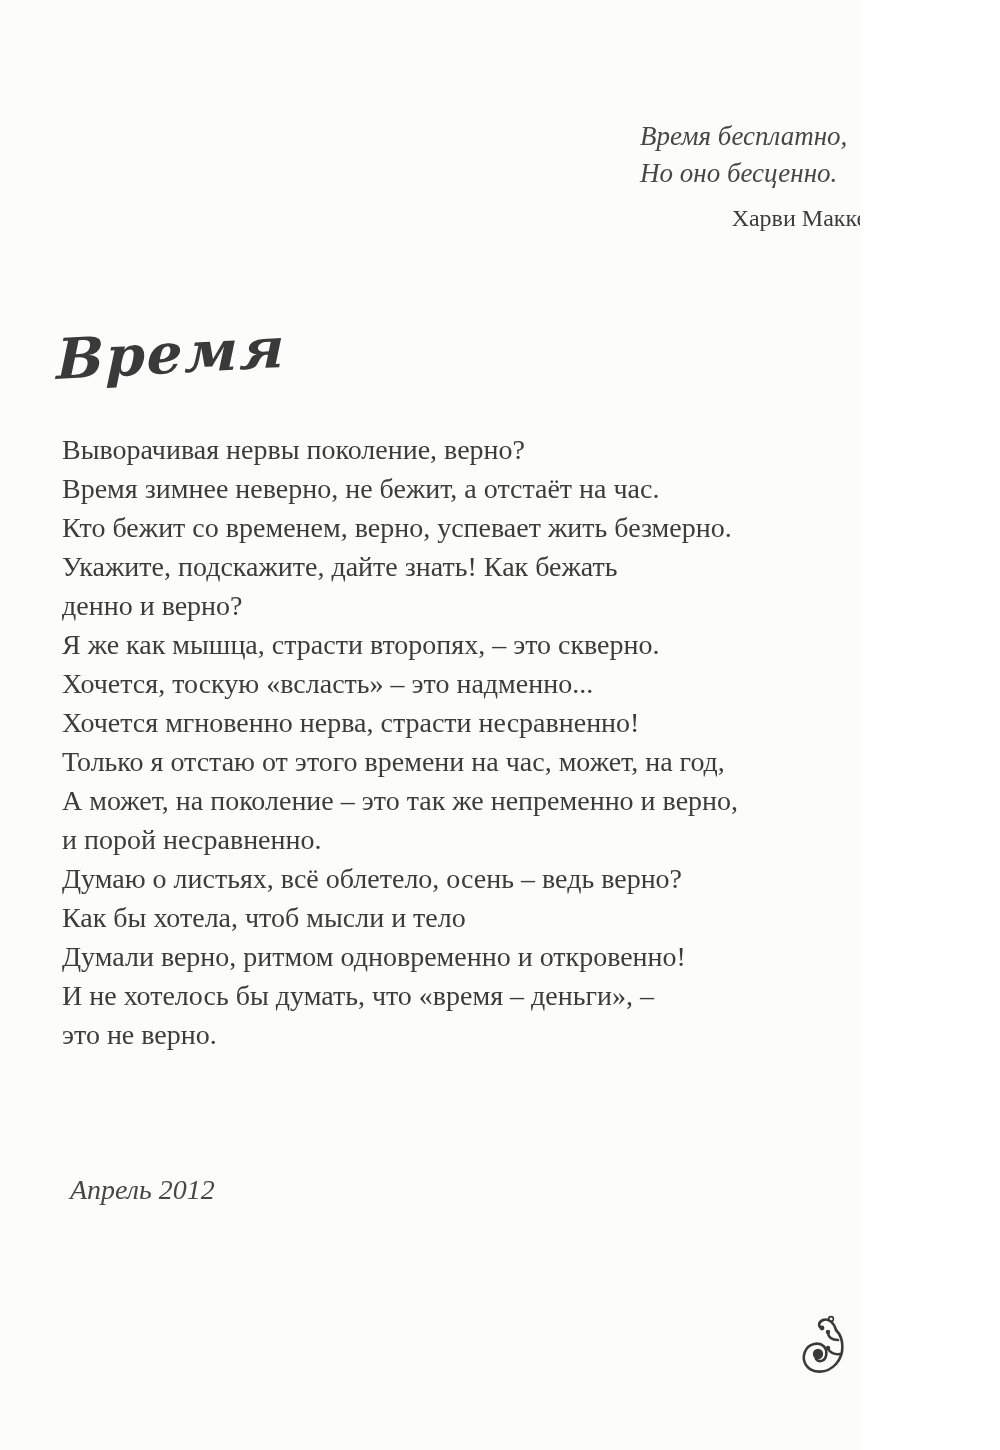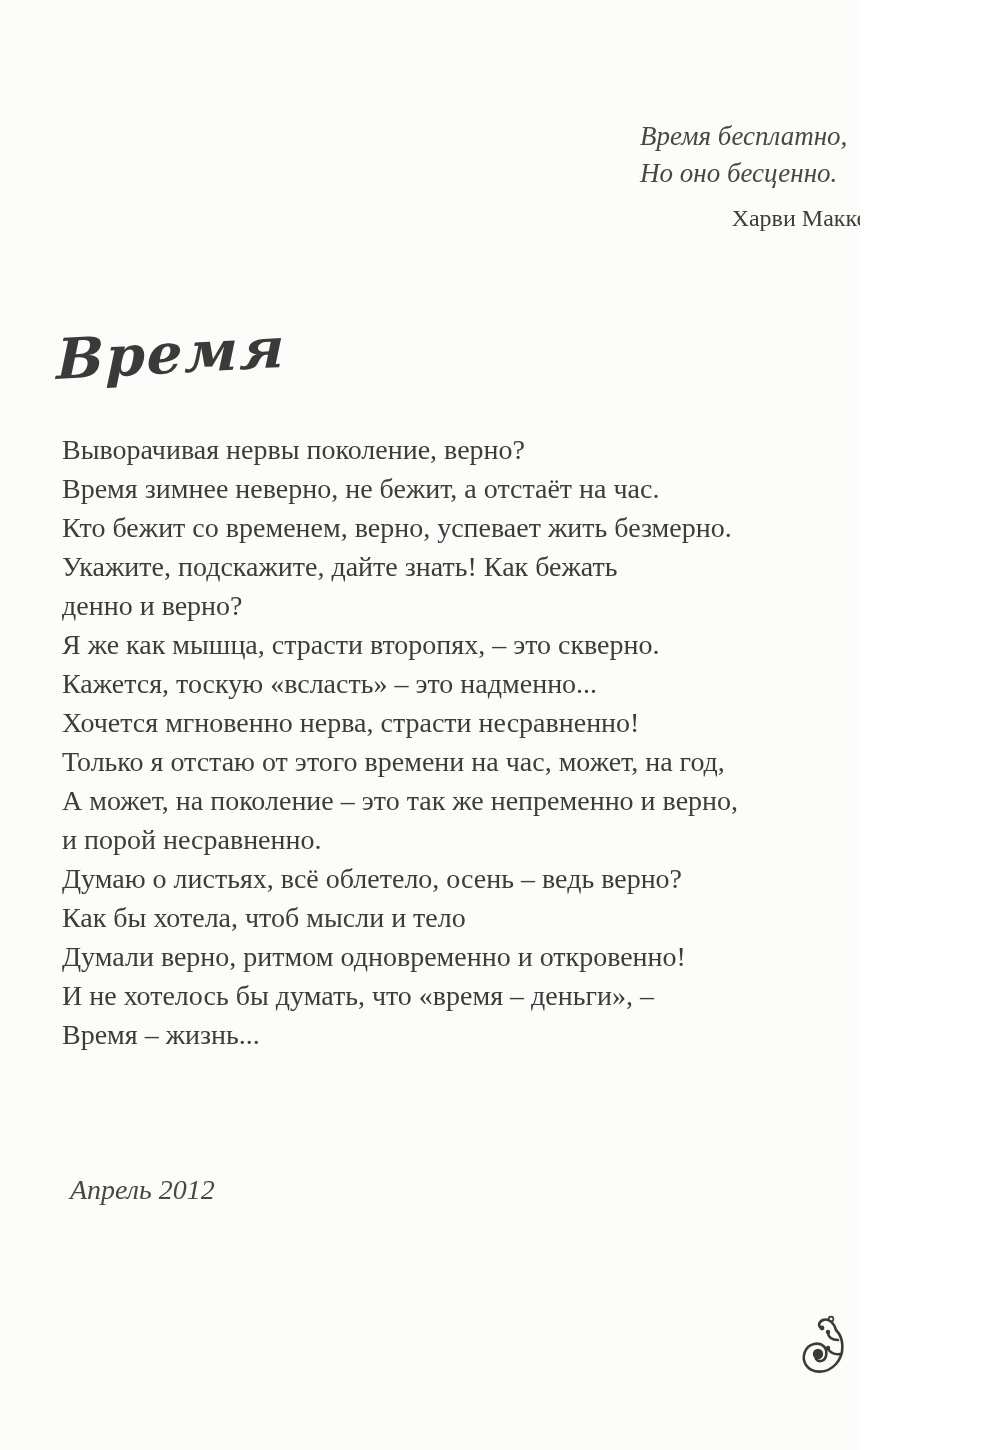--- a/index.html
+++ b/index.html
@@ -106,30 +106,30 @@
 
   <div class="poem-title">Время</div>
 
   <div class="poem">
     <div class="poem-line">Выворачивая нервы поколение, верно?</div>
     <div class="poem-line">Время зимнее неверно, не бежит, а отстаёт на час.</div>
     <div class="poem-line">Кто бежит со временем, верно, успевает жить безмерно.</div>
     <div class="poem-line">Укажите, подскажите, дайте знать! Как бежать</div>
     <div class="poem-line right">денно и верно?</div>
     <div class="poem-line">Я же как мышца, страсти второпях, – это скверно.</div>
-    <div class="poem-line">Кажется, тоскую «всласть» – это надменно...</div>
+    <div class="poem-line">Хочется, тоскую «всласть» – это надменно...</div>
     <div class="poem-line">Хочется мгновенно нерва, страсти несравненно!</div>
     <div class="poem-line">Только я отстаю от этого времени на час, может, на год,</div>
     <div class="poem-line">А может, на поколение – это так же непременно и верно,</div>
     <div class="poem-line right">и порой несравненно.</div>
     <div class="poem-line">Думаю о листьях, всё облетело, осень – ведь верно?</div>
     <div class="poem-line">Как бы хотела, чтоб мысли и тело</div>
     <div class="poem-line">Думали верно, ритмом одновременно и откровенно!</div>
     <div class="poem-line">И не хотелось бы думать, что «время – деньги», –</div>
-    <div class="poem-line">Время – жизнь...</div>
+    <div class="poem-line right">это не верно.</div>
   </div>
 
   <div class="poem-date">Апрель 2012</div>
 
   <div class="page-footer">
     <svg class="flourish" viewBox="0 0 52 66" fill="none" xmlns="http://www.w3.org/2000/svg">
       <g stroke="#3a3a3a" stroke-width="2.6" stroke-linecap="round" fill="none">
 
         <path d="M36,16 C44,24 45,40 36,50 C27,60 12,60 6,51 C1,43 5,32 14,30 C22,28 28,34 26,42 C25,47 19,49 16,45"></path>
 

